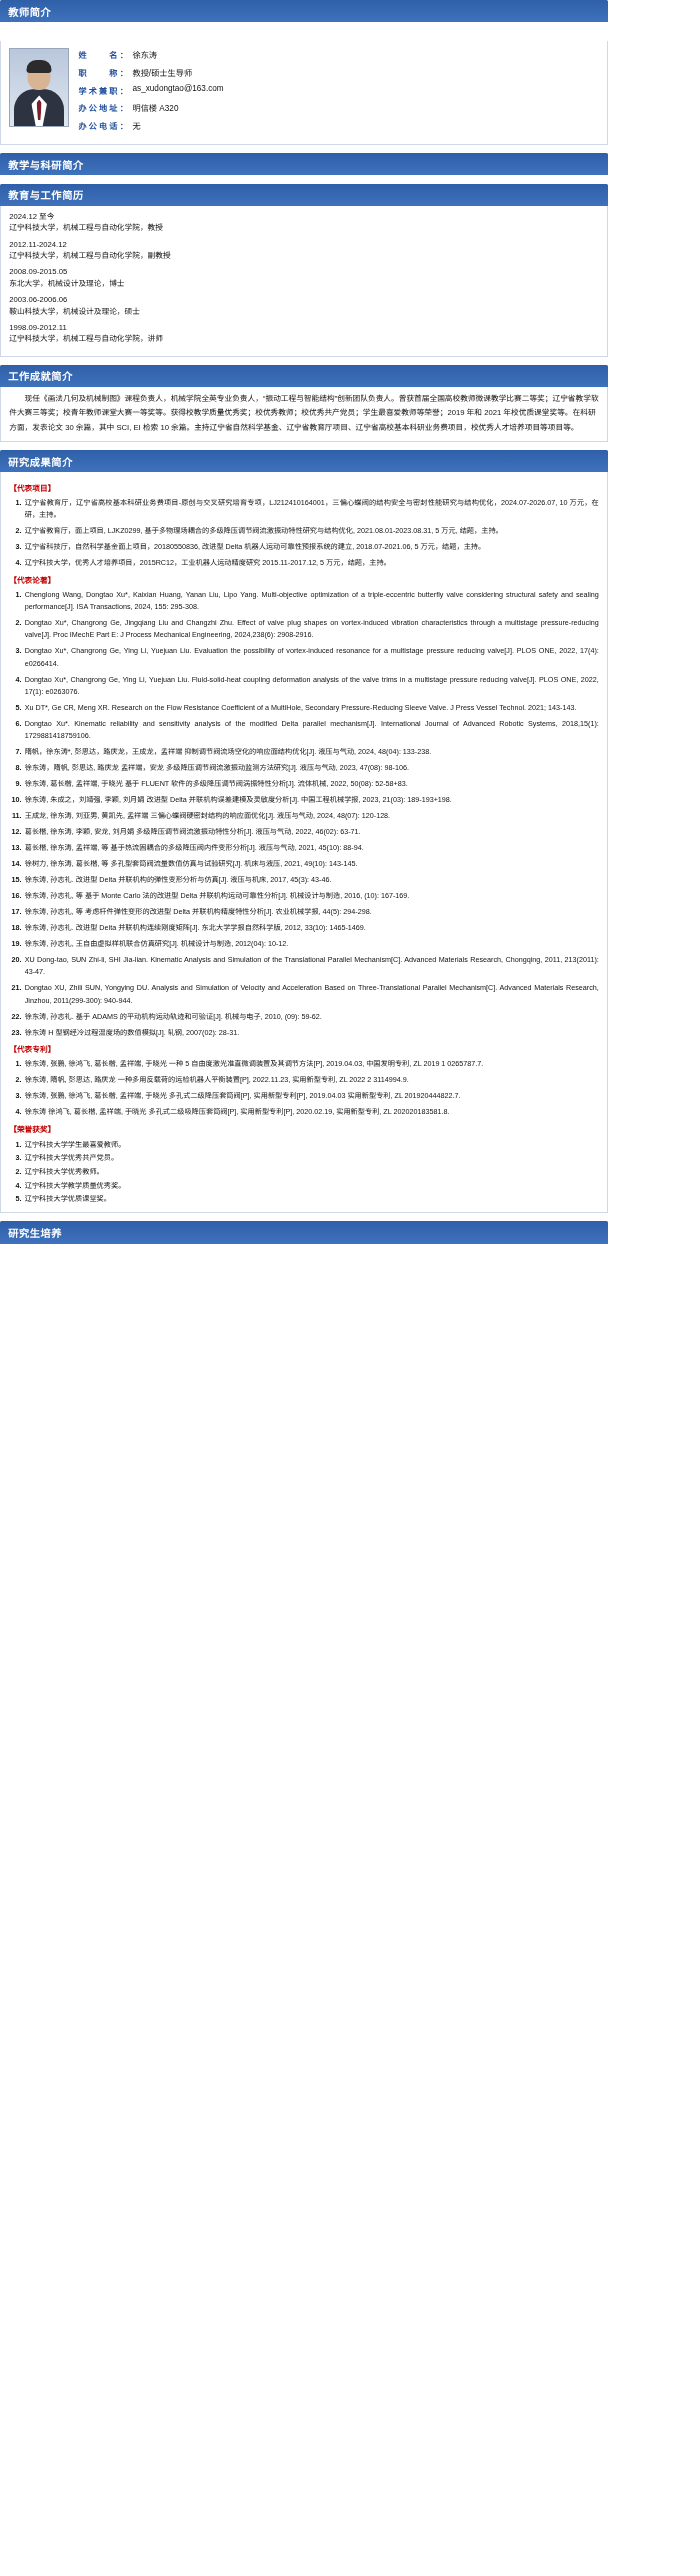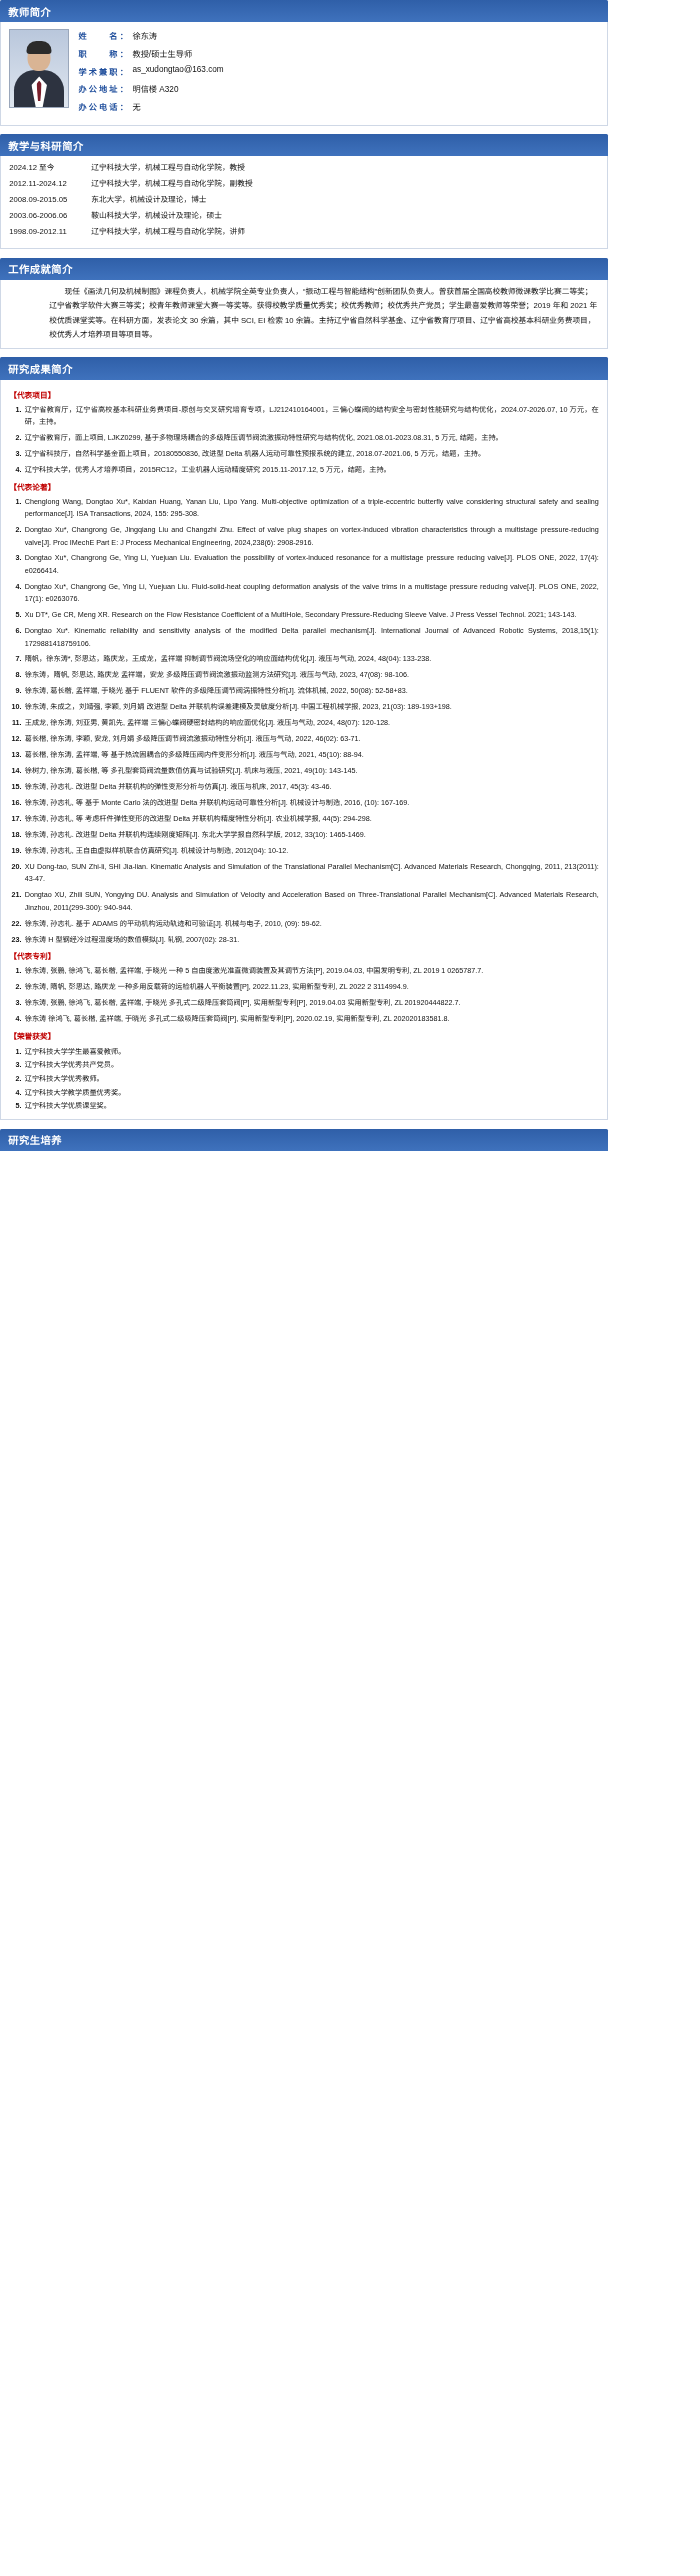--- a/index.html
+++ b/index.html
@@ -21,20 +21,21 @@
     letter-spacing:0.5px;
   }
   
   .profile{
     border:0.5px solid #cfd8e6;
     border-top:none;
     display:flex;
     padding:7.2px 8.2px;
     background:#fff;
     gap:9.3px;
+    margin-top:19px;
   }
   .photo{
     width:58px;height:77px;
     border:0.5px solid #9aa7bb;
     background:linear-gradient(#c9d4e4,#e7ecf3);
     position:relative;overflow:hidden;flex:0 0 auto;
   }
   .photo .bg{position:absolute;inset:0;background:linear-gradient(#b9c7dc,#dfe6ef);}
   .photo .head{
     position:absolute;left:50%;top:13.4px;transform:translateX(-50%);
@@ -68,24 +69,24 @@
   
   .box{
     border:0.5px solid #cfd8e6;
     border-top:none;
     padding:5.2px 8.2px 6.2px 8.2px;
     background:#fff;
   }
   .kv{display:flex;font-size:7.7px;margin-bottom:4.6px;line-height:1.5;}
   .kv .k{color:#1f4e9c;font-weight:bold;flex:0 0 auto;width:47px;}
   .kv .v{color:#111;flex:1 1 auto;}
-  .edu-row{display:flex;font-size:7.7px;margin-bottom:4.6px;line-height:1.5;}
+  .edu-row{display:flex;font-size:7.7px;margin-bottom:4.6px;line-height:1.5;flex-direction:column;}
   .edu-row .t{width:82px;flex:0 0 auto;color:#111;}
   .edu-row .d{flex:1 1 auto;color:#111;}
-  .para{font-size:7.7px;line-height:1.85;text-indent:2em;color:#111;margin-left:40px;}
+  .para{font-size:7.7px;line-height:1.85;text-indent:2em;color:#111;}
   
   .sub{
     color:#c00000;font-weight:bold;font-size:7.7px;margin:4.1px 0 4.1px 0;
   }
   ol.list{margin:0 0 2.1px 0;padding:0;list-style:none;counter-reset:it;}
   ol.list>li{
     font-size:7.2px;line-height:1.72;margin-bottom:3.6px;
     padding-left:15.5px;position:relative;text-align:justify;
   }
   ol.list>li:before{
@@ -137,20 +138,21 @@
       </div>
       <div class="info-row">
         <div class="info-label">办公电话：</div>
         <div class="info-val">无</div>
       </div>
     </div>
   </div>
 
   <div class="bar bar-gap">教学与科研简介</div>
 
+  <div class="bar bar-gap">教育与工作简历</div>
   <div class="box">
     <div class="edu-row">
       <div class="t">2024.12 至今</div>
       <div class="d">辽宁科技大学，机械工程与自动化学院，教授</div>
     </div>
     <div class="edu-row">
       <div class="t">2012.11-2024.12</div>
       <div class="d">辽宁科技大学，机械工程与自动化学院，副教授</div>
     </div>
     <div class="edu-row">

